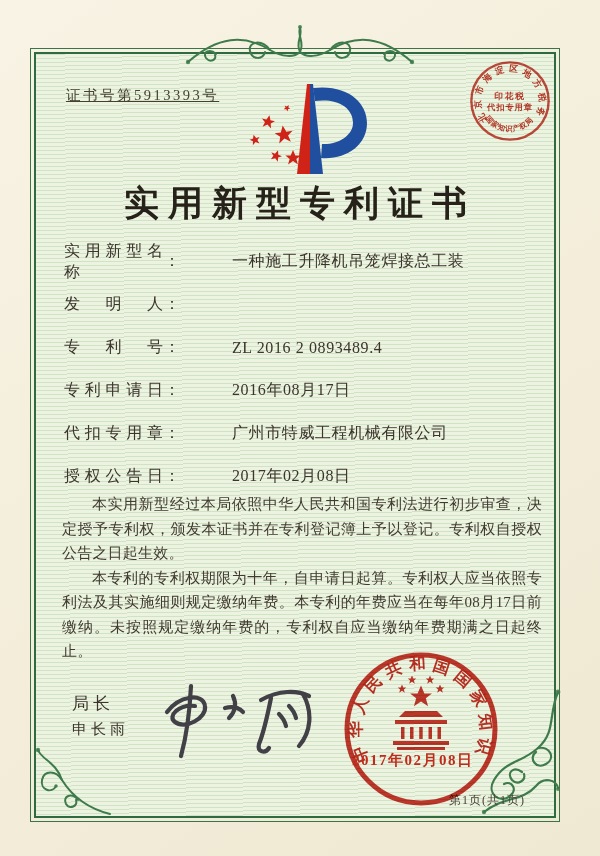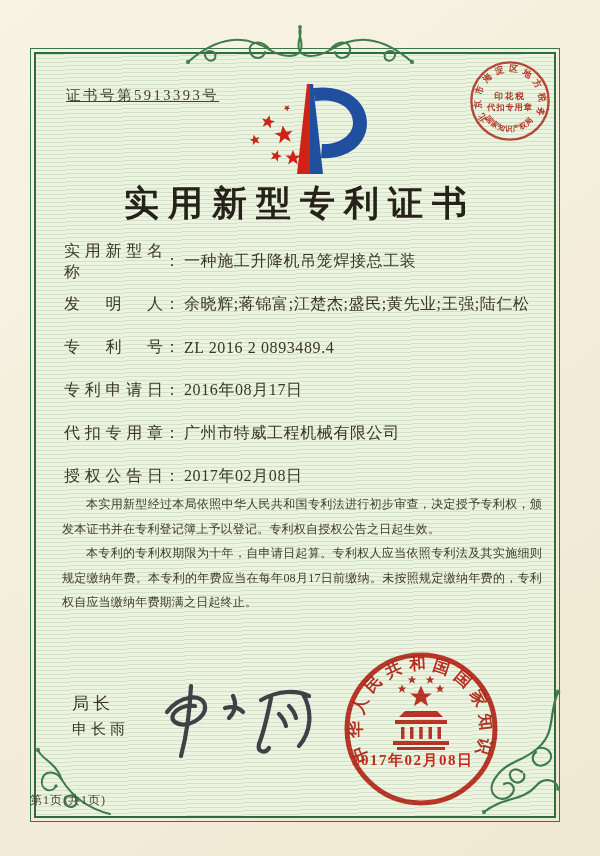--- a/index.html
+++ b/index.html
@@ -27,31 +27,31 @@
     left:66px;top:86px;font-size:14.5px;letter-spacing:2.5px;color:#45402f;text-decoration:underline;
   }
   .title{
     left:0;right:0;top:180px;text-align:center;
     font-size:35px;font-weight:700;letter-spacing:9px;color:#262219;
   }
   .fields{left:64px;top:240px;width:478px;}
   .frow{display:flex;align-items:center;height:43px;font-size:16px;color:#3b352b;}
   .flabel{display:inline-block;width:100px;text-align:justify;text-align-last:justify;letter-spacing:1px;}
   .colon{margin-right:4px;}
-  .fvalue{letter-spacing:0.6px;}
-  .paras{left:62px;top:492px;width:480px;font-size:12px;line-height:24.5px;
+  .fvalue{letter-spacing:0.6px;margin-left:48px;}
+  .paras{left:62px;top:492px;width:480px;font-size:15px;line-height:24.5px;
     text-align:justify;color:#403a2f;letter-spacing:0.2px;}
   .paras p{margin:0;text-indent:2em;}
   .signer-title{left:72px;top:692px;font-size:17px;letter-spacing:4px;}
   .signer-name{left:72px;top:720px;font-size:15px;letter-spacing:4px;text-align:right;}
   .seal-date{
     left:352px;top:751px;width:170px;font-size:15px;font-weight:700;
     color:#c02c1c;letter-spacing:1.5px;z-index:6;
   }
-  .footer{left:30px;top:792px;width:495px;text-align:left;
+  .footer{left:30px;top:792px;width:495px;text-align:right;
     font-size:12px;letter-spacing:1px;color:#4a4438;}
   .svg-abs{position:absolute;}
   .stamp{mix-blend-mode:multiply;}
 </style>
 </head>
 <body>
 
 <svg width="0" height="0" style="position:absolute" aria-hidden="true">
   <defs>
     <polygon id="star" points="0,-10 2.94,-3.09 9.51,-3.09 4.19,1.18 6.18,8.09 0,3.82 -6.18,8.09 -4.19,1.18 -9.51,-3.09 -2.94,-3.09"></polygon>
@@ -140,21 +140,20 @@
 
 <div class="abs fields">
   <div class="frow">
     <span class="flabel">实用新型名称</span>
       <span class="colon">：</span>
       <span class="fvalue">一种施工升降机吊笼焊接总工装</span>
   </div>
   <div class="frow">
     <span class="flabel">发明人</span>
       <span class="colon">：</span>
-      <span class="fvalue">余晓辉;蒋锦富;江楚杰;盛民;黄先业;王强;陆仁松</span>
   </div>
   <div class="frow">
     <span class="flabel">专利号</span>
       <span class="colon">：</span>
       <span class="fvalue">ZL 2016 2 0893489.4</span>
   </div>
   <div class="frow">
     <span class="flabel">专利申请日</span>
       <span class="colon">：</span>
       <span class="fvalue">2016年08月17日</span>

